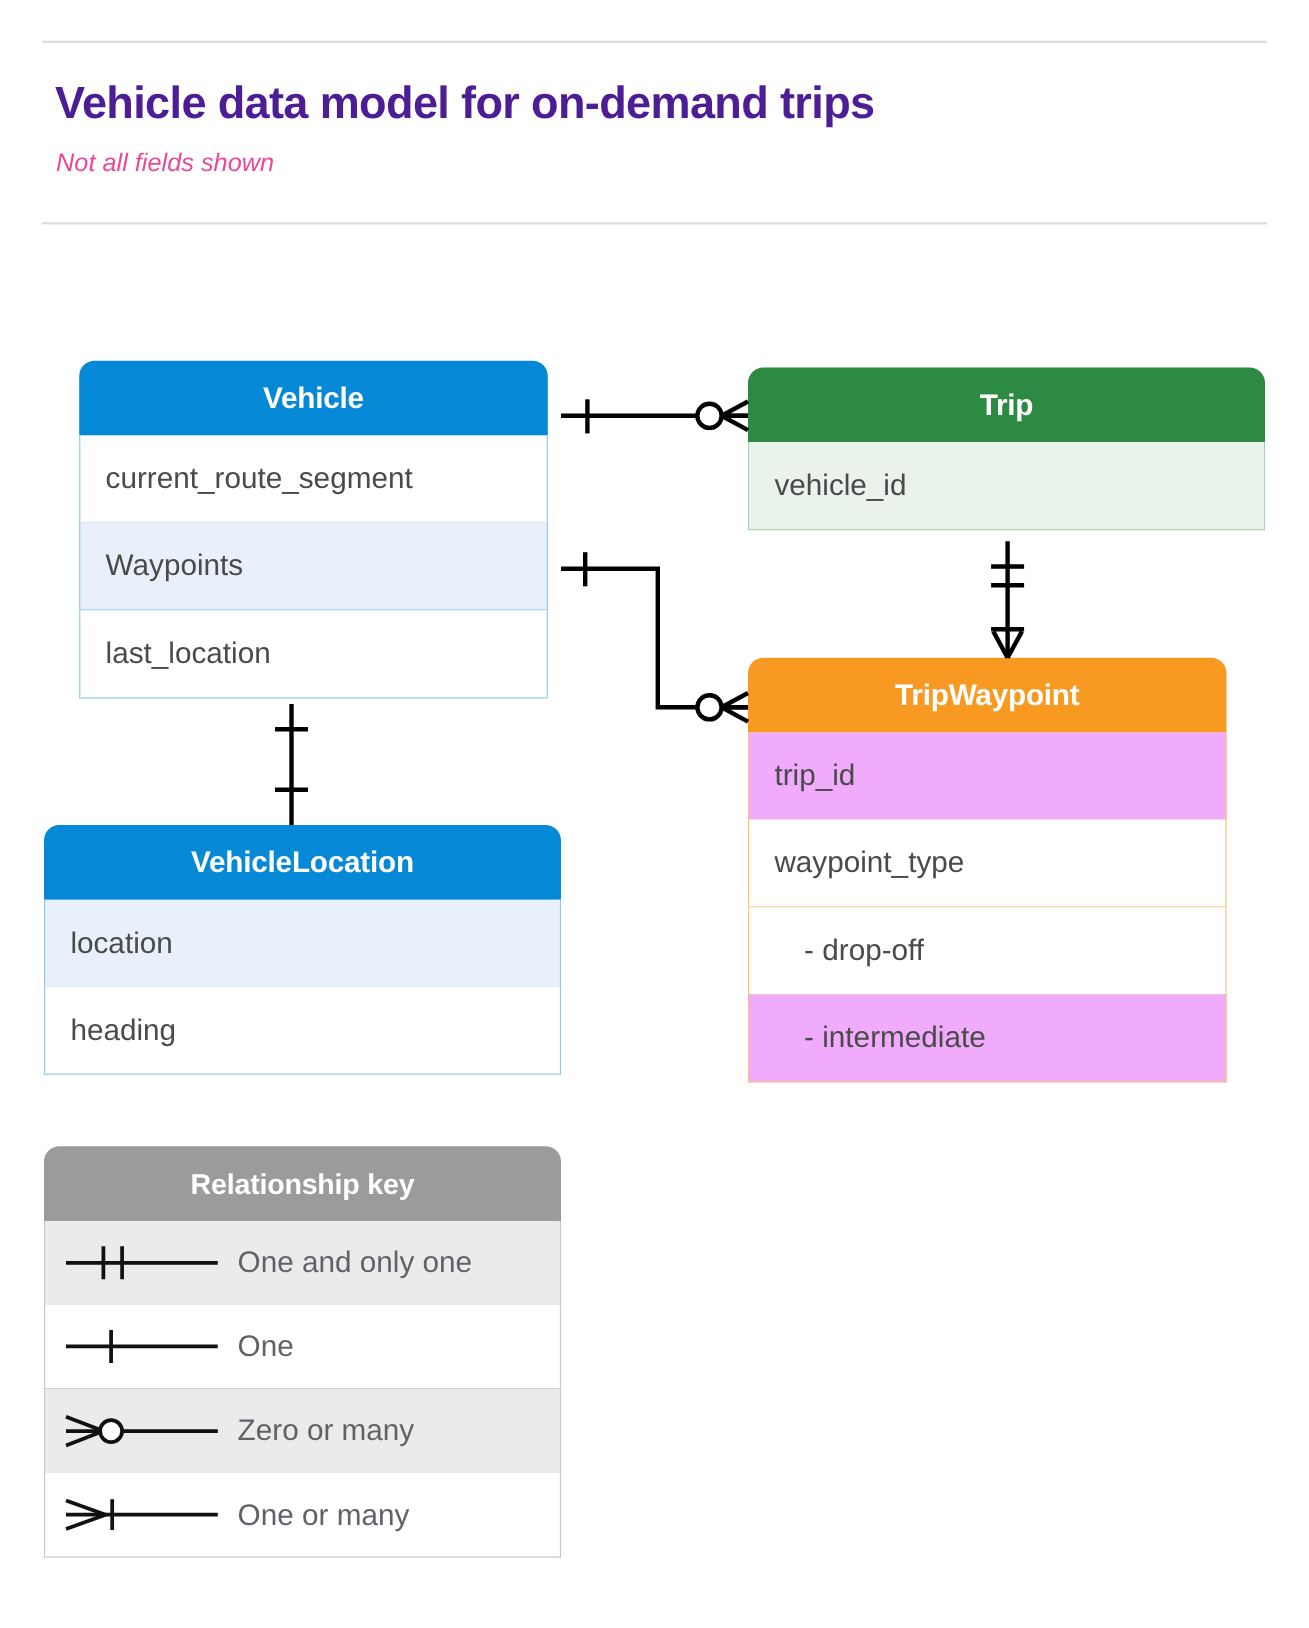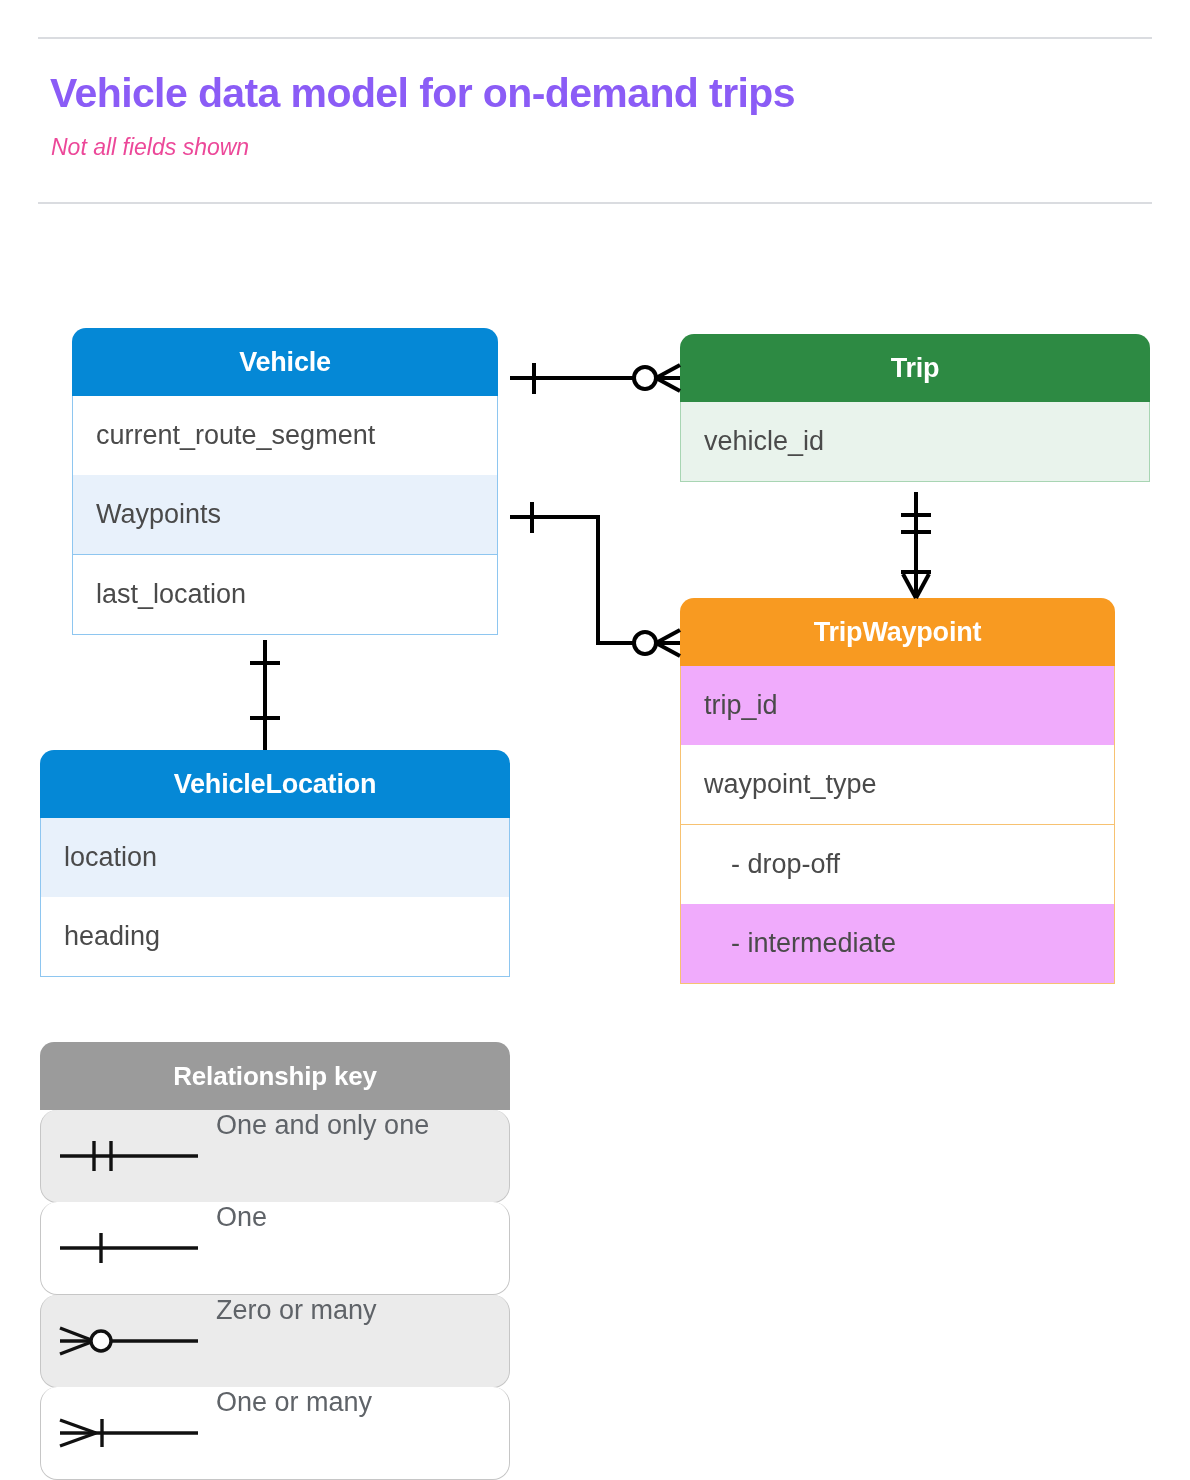--- a/index.html
+++ b/index.html
@@ -27,21 +27,21 @@
   #rule-top { top: 37px; }
   #rule-bottom { top: 202px; }
 
   #page-title {
     position: absolute;
     left: 50px;
     top: 70px;
     font-size: 41px;
     font-weight: bold;
     letter-spacing: -0.6px;
-    color: #8b5cf6;
+    color: #4c1d95;
     white-space: nowrap;
   }
   #page-subtitle {
     position: absolute;
     left: 51px;
     top: 134px;
     font-size: 23px;
     color: #ec4899;
     white-space: nowrap;
     font-style: italic;
@@ -104,27 +104,27 @@
   #entity-vehicle          { left: 40px;  top: 328px; width: 458px; padding-left: 32px; }
   #entity-vehicle-location { left: 40px;  top: 750px; width: 470px; }
   #entity-trip             { left: 680px; top: 334px; width: 470px; }
   #entity-tripwaypoint     { left: 680px; top: 598px; width: 435px; }
   #legend-box              { left: 40px;  top: 1042px; width: 470px; }
 
   
   #legend-box .entity-header { font-size: 26px; }
   .legend-row {
     box-sizing: border-box;
-    height: 93px;
-    display: flex;
+    height: 77px;
+    display: flex;
+    align-items: center;
     border-style: solid;
     border-width: 0 1.6px 1.6px 1.6px;
     border-color: #c6c6c6;
     margin-top: -0.5px;
-    border-radius: 17px;
   }
   .legend-sym {
     width: 175px;
     flex: none;
     display: flex;
     align-items: center;
     justify-content: center;
   }
   .legend-label {
     font-size: 27px;

